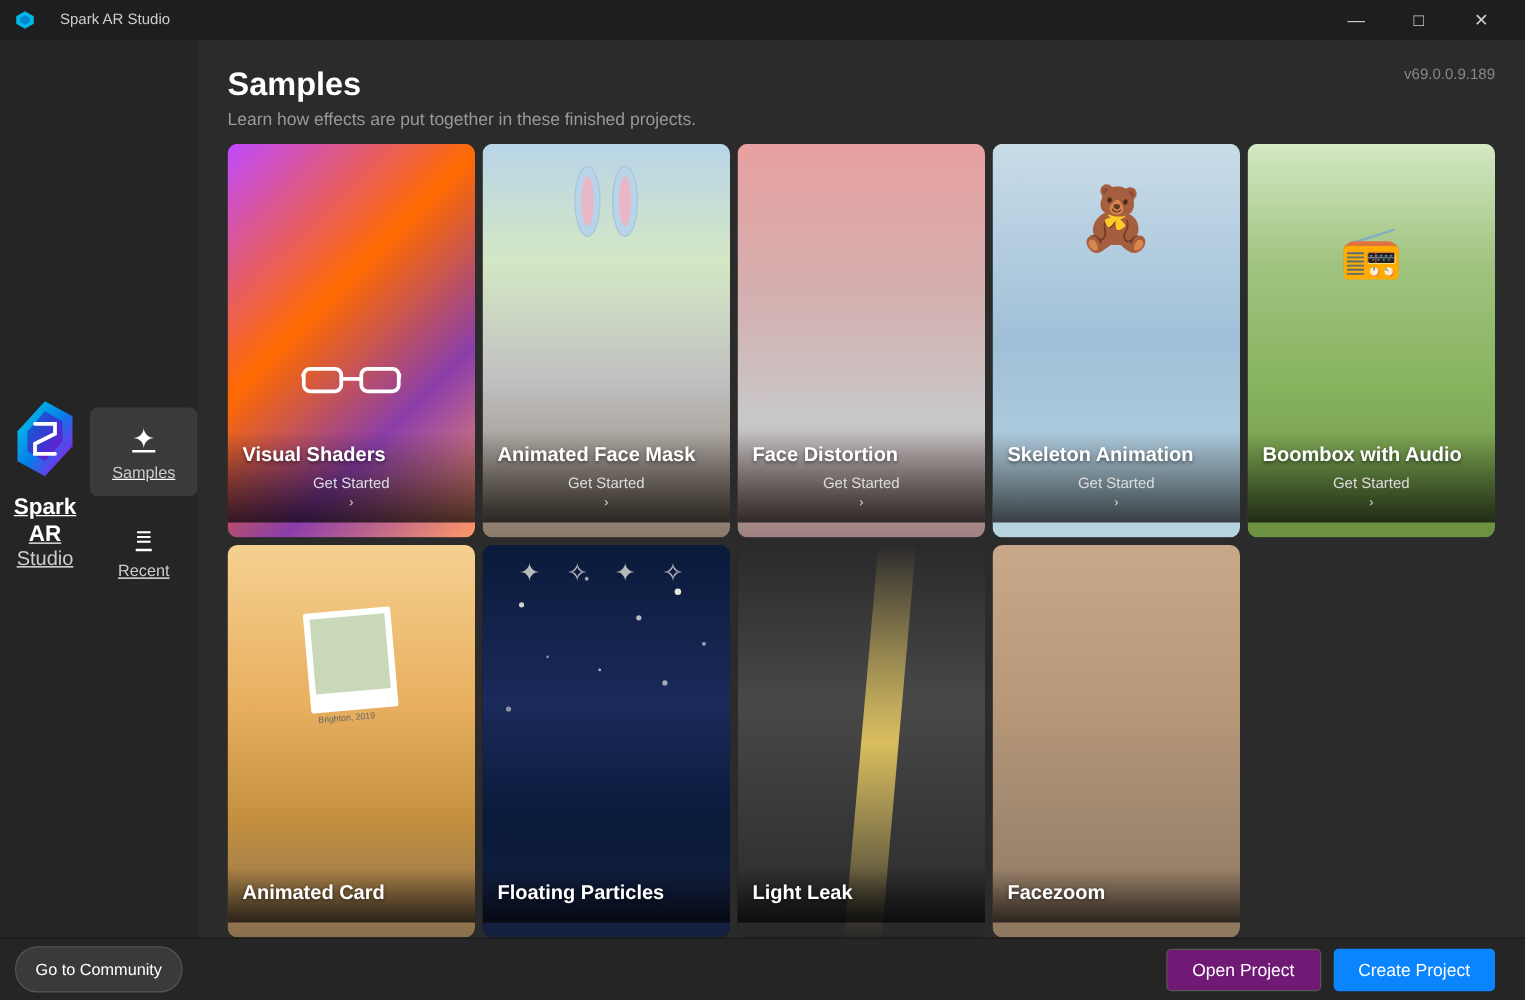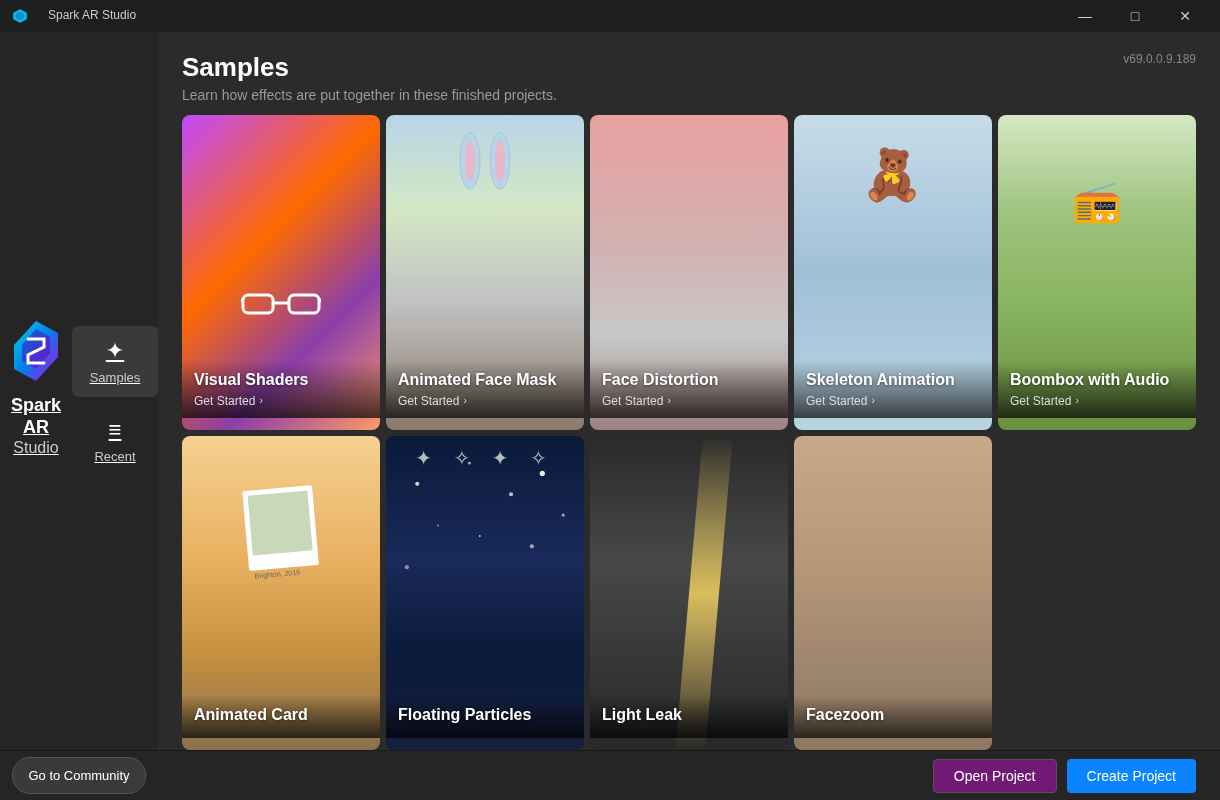--- a/index.html
+++ b/index.html
@@ -234,20 +234,21 @@
       line-height: 1.2;
       margin-bottom: 4px;
       text-shadow: 0 1px 3px rgba(0,0,0,0.5);
     }
     .card-cta {
       font-size: 12px;
       color: #ddd;
       display: flex;
       align-items: center;
       gap: 4px;
+      flex-direction: column;
     }
     .cta-arrow {
       font-size: 10px;
     }
 
     
     .boombox-deco {
       position: absolute;
       top: 20%;
       left: 50%;

